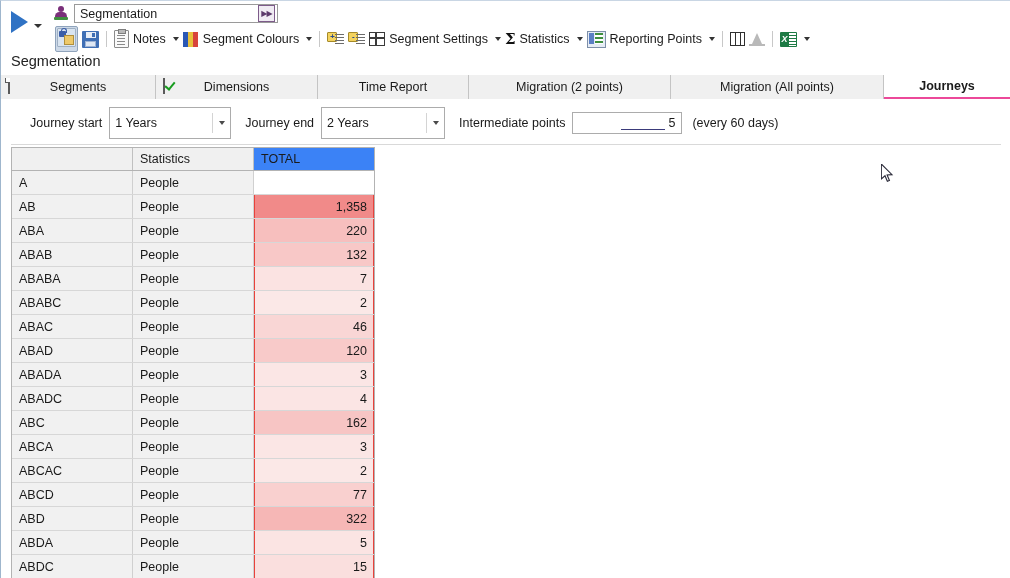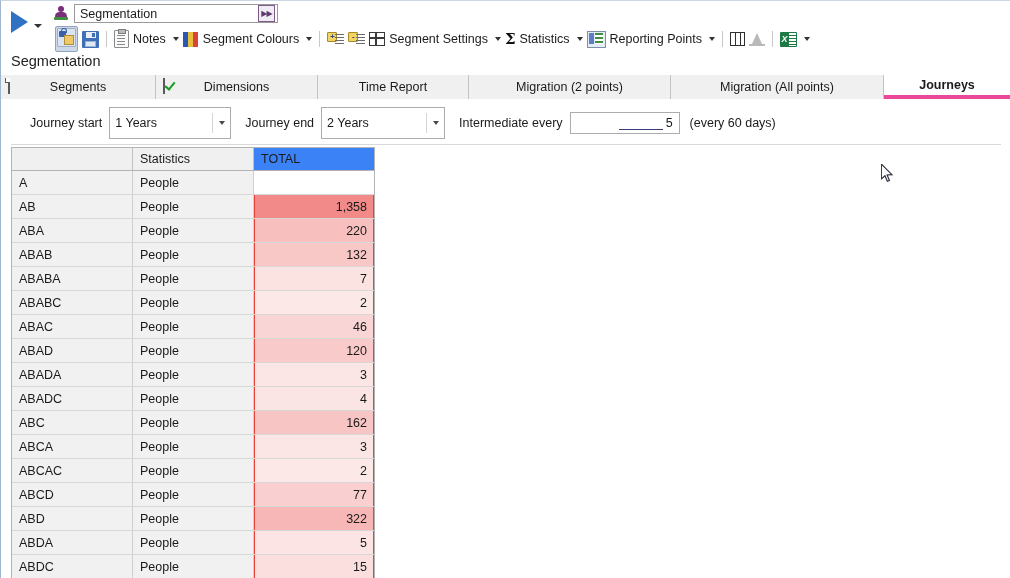--- a/index.html
+++ b/index.html
@@ -90,21 +90,21 @@
   .ic-excel .pg:before{content:"";position:absolute;left:0;top:2px;width:100%;height:1px;background:#1d7a44;box-shadow:0 3px 0 #1d7a44,0 6px 0 #1d7a44,0 9px 0 #1d7a44;}
 
   
   .page-title{position:absolute;left:10px;top:52px;font-size:14.5px;color:#222;}
 
   
   .tabrow{position:absolute;left:0;top:74px;width:1010px;height:24px;display:flex;
           border-bottom:1px solid #b6b6b6;background:#f0f0f0;box-sizing:border-box;}
   .tab{position:relative;display:flex;align-items:center;justify-content:center;
        border-right:1px solid #c4c4c4;background:#f0f0f0;font-size:12.5px;color:#1a1a1a;box-sizing:border-box;height:24px;}
-  .tab.active{background:#ffffff;font-weight:bold;border-bottom:4px solid #ec4899;margin-bottom:-1px;}
+  .tab.active{background:#ffffff;font-weight:bold;border-bottom:2px solid #ec4899;margin-bottom:-1px;}
   .tab .pre{position:absolute;left:7px;top:4px;}
   .ic-page{width:11px;height:14px;background:#fff;border:1px solid #5a5a5a;position:relative;}
   .ic-page:after{content:"";position:absolute;right:-1px;top:-1px;width:4px;height:4px;background:#fff;border-left:1px solid #5a5a5a;border-bottom:1px solid #5a5a5a;}
   .ic-check{width:13px;height:13px;border:1px solid #5a5a5a;background:#fff;position:relative;}
   .ic-check:after{content:"";position:absolute;left:3px;top:1px;width:4px;height:8px;border:solid #179c1f;border-width:0 2px 2px 0;transform:rotate(40deg);}
 
   
   .filters{position:absolute;left:0;top:100px;width:1010px;height:44px;box-sizing:border-box;}
   .filters .inner{display:flex;align-items:center;height:44px;padding-left:29px;}
   .flabel{font-size:12.5px;color:#1a1a1a;margin-right:7px;}
@@ -305,21 +305,21 @@
       </div>
 
       <span class="flabel" style="margin-left:14px">Journey end</span>
       <div class="combo" style="width:124px">
         <span class="val">2 Years</span>
         <span class="arrowbox">
             <i></i>
           </span>
       </div>
 
-      <span class="flabel" style="margin-left:14px">Intermediate every</span>
+      <span class="flabel" style="margin-left:14px">Intermediate points</span>
       <div class="numbox">
         <span class="spin"></span>
         <span>5</span>
       </div>
 
       <span class="hint">(every 60 days)</span>
     </div>
   </div>
   <div class="fsep"></div>
 

